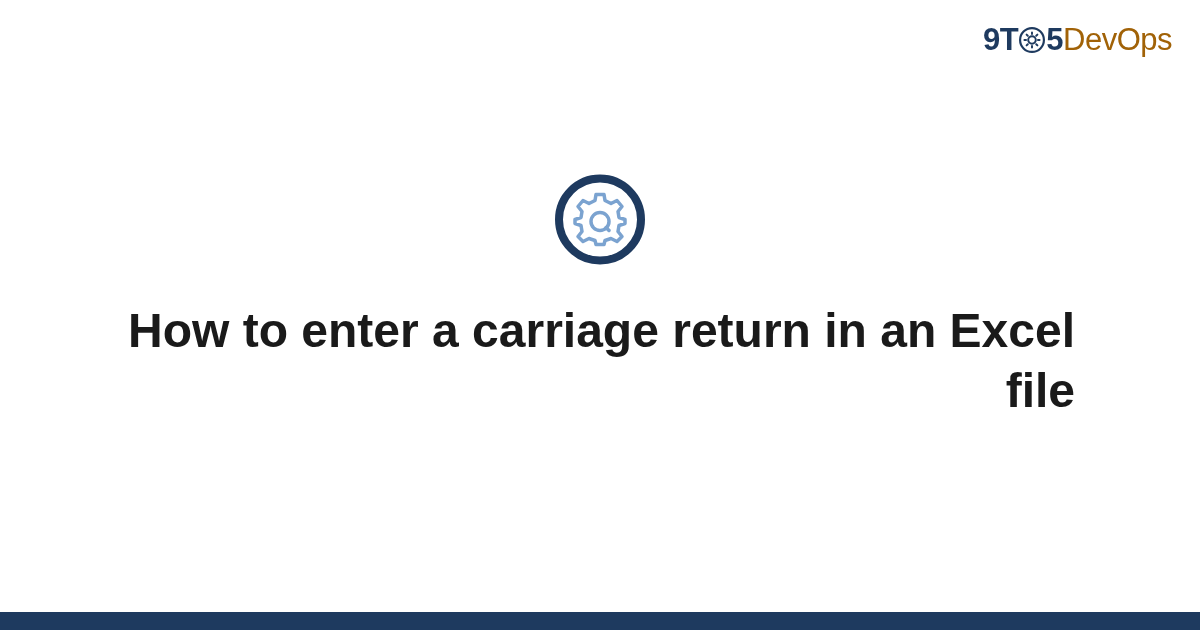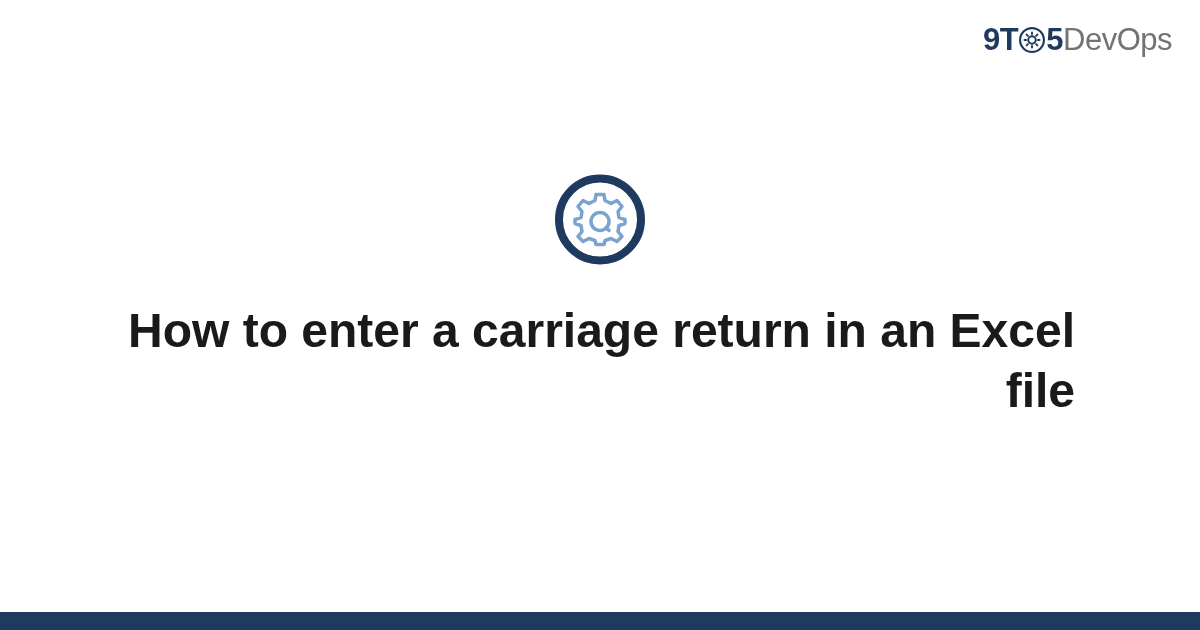--- a/index.html
+++ b/index.html
@@ -31,21 +31,21 @@
     .logo-gear-wrap {
       display: inline-flex;
       align-items: center;
       justify-content: center;
       margin: 0 1px;
     }
     .logo-5 {
       color: #1e3a5f;
     }
     .logo-devops {
-      color: #737373;
+      color: #a16207;
       font-weight: 500;
     }
     .center-content {
       position: absolute;
       top: 50%;
       left: 50%;
       transform: translate(-50%, -50%);
       width: 100%;
       text-align: right;
       margin-top: -18px;

